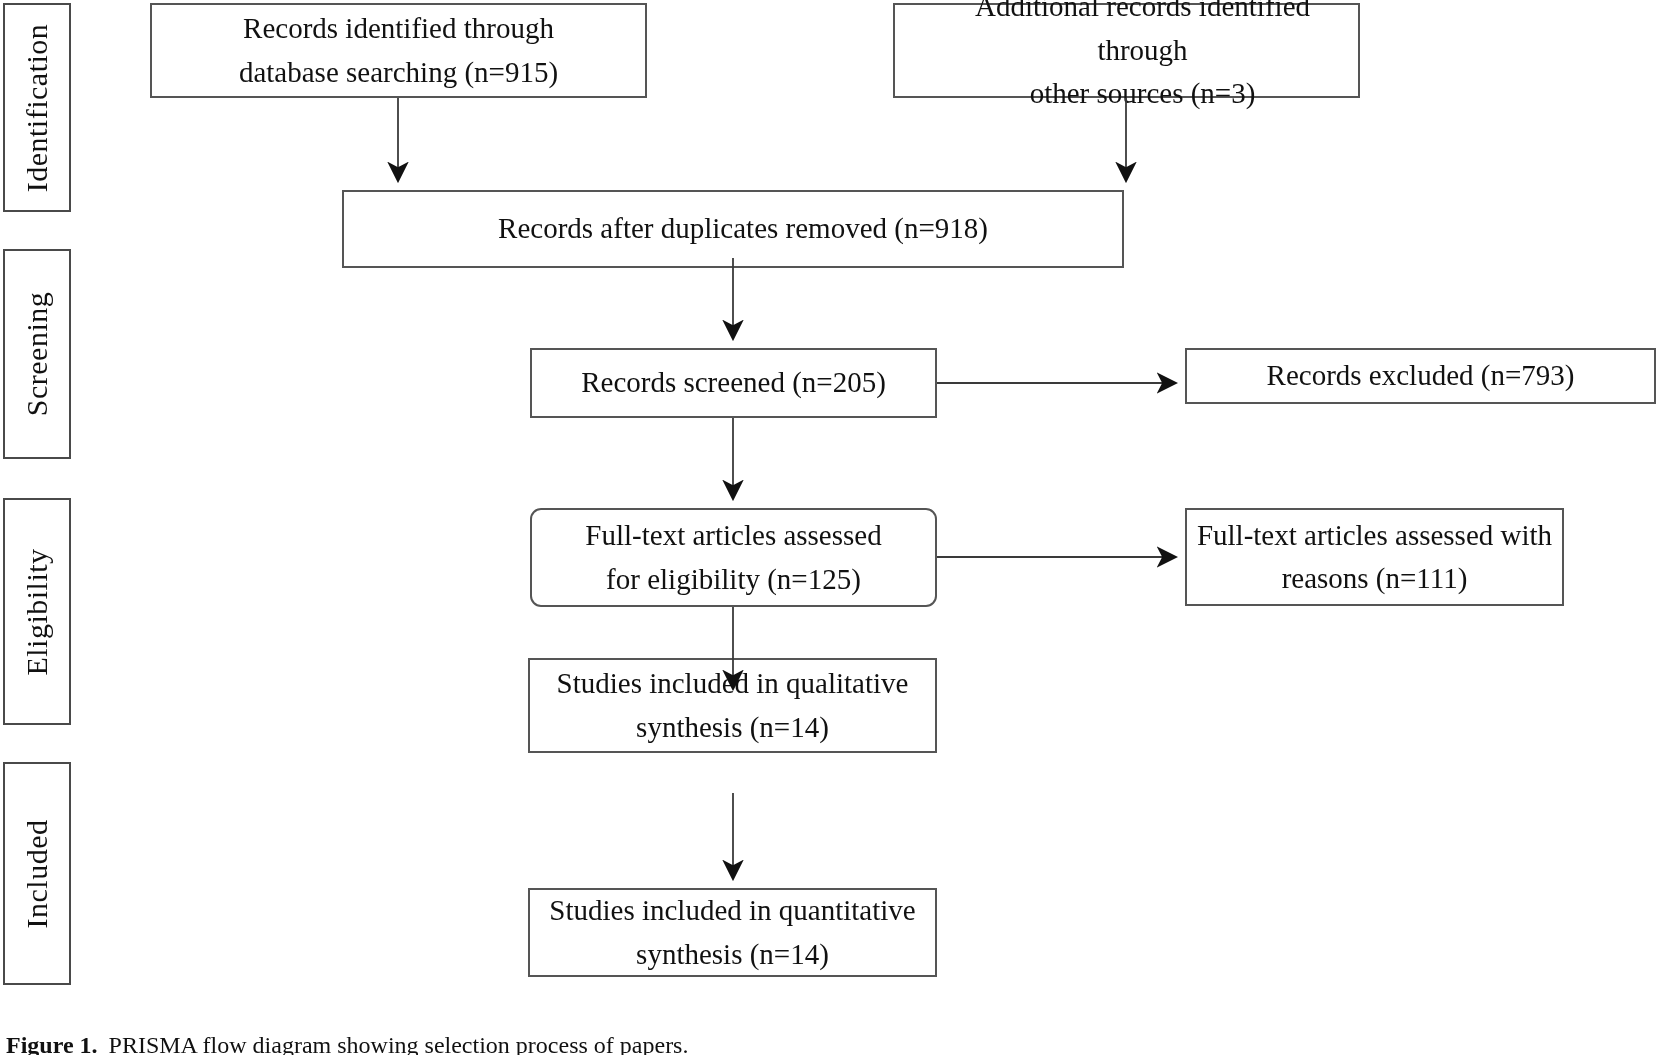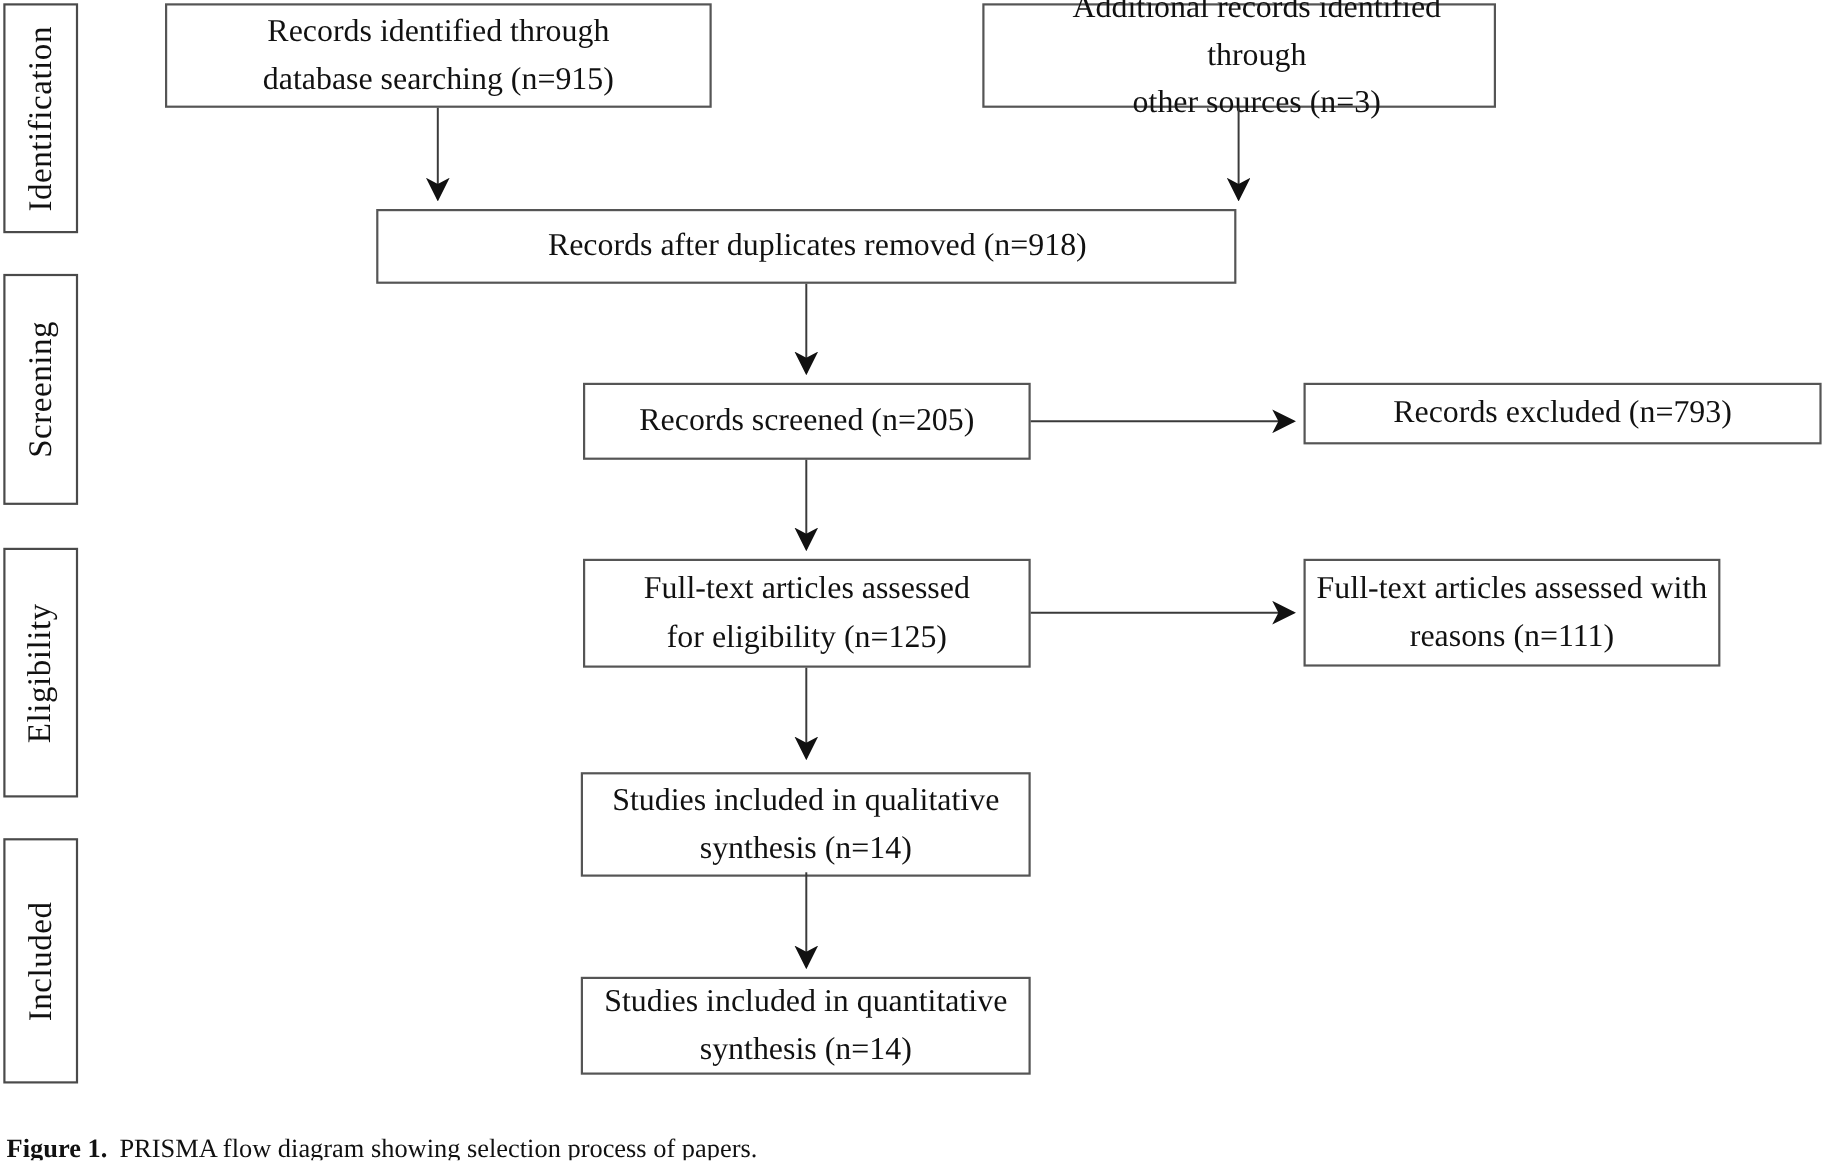--- a/index.html
+++ b/index.html
@@ -45,26 +45,26 @@
     display: flex;
     align-items: center;
     justify-content: center;
     text-align: center;
     white-space: pre-line;
     font-size: 29px;
     line-height: 1.5;
   }
   .b-identified   { left: 150px;  top: 3px;   width: 497px; height: 95px; }
   .b-additional   { left: 893px;  top: 3px;   width: 467px; height: 95px; padding-left: 32px; }
-  .b-duplicates   { left: 342px;  top: 190px; width: 782px; height: 68px; padding-left: 20px; }
+  .b-duplicates   { left: 342px;  top: 190px; width: 782px; height: 78px; padding-left: 20px; }
   .b-screened     { left: 530px;  top: 348px; width: 407px; height: 70px; }
   .b-excluded     { left: 1185px; top: 348px; width: 471px; height: 56px; }
-  .b-fulltext     { left: 530px;  top: 508px; width: 407px; height: 99px; }
+  .b-fulltext     { left: 530px;  top: 508px; width: 407px; height: 99px; border-radius: 11px; }
   .b-reasons      { left: 1185px; top: 508px; width: 379px; height: 98px; }
-  .b-qualitative  { left: 528px;  top: 702px; width: 409px; height: 95px; }
+  .b-qualitative  { left: 528px;  top: 658px; width: 409px; height: 95px; }
   .b-quantitative { left: 528px;  top: 888px; width: 409px; height: 89px; }
 
   
   .arrows {
     position: absolute;
     left: 0; top: 0;
     pointer-events: none;
   }
   .arrows line {
     stroke: #3a3a3a;

